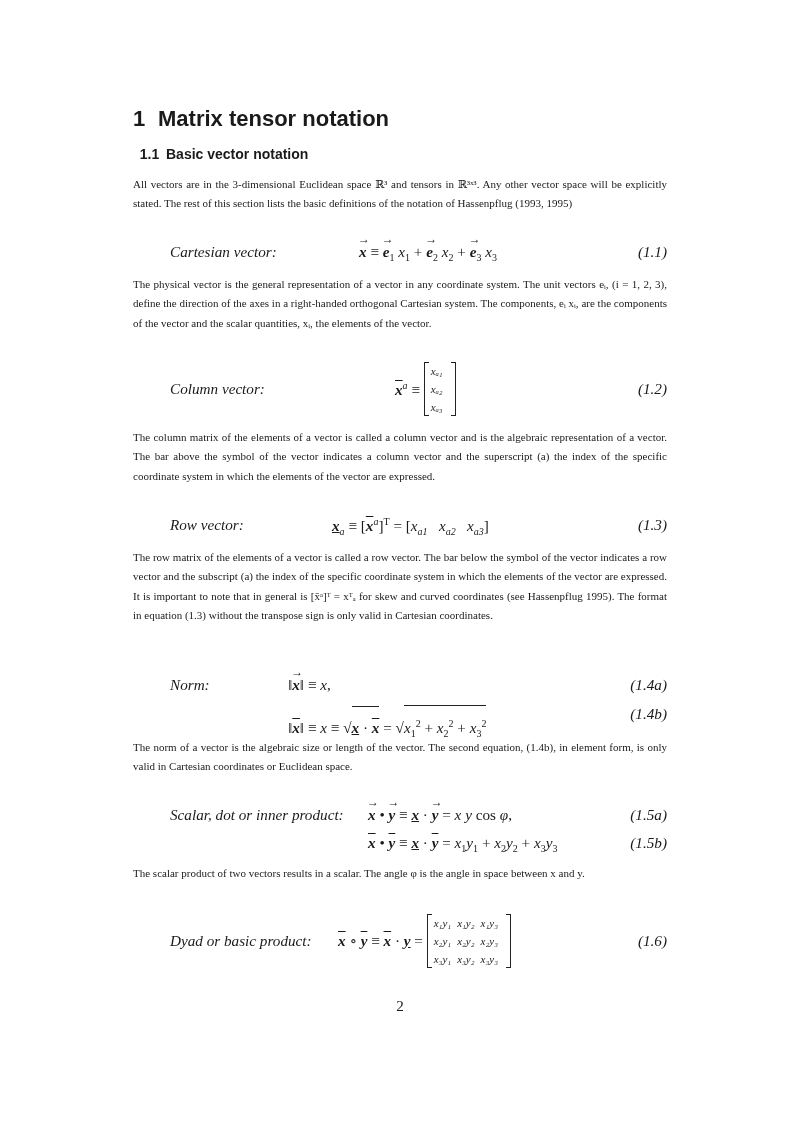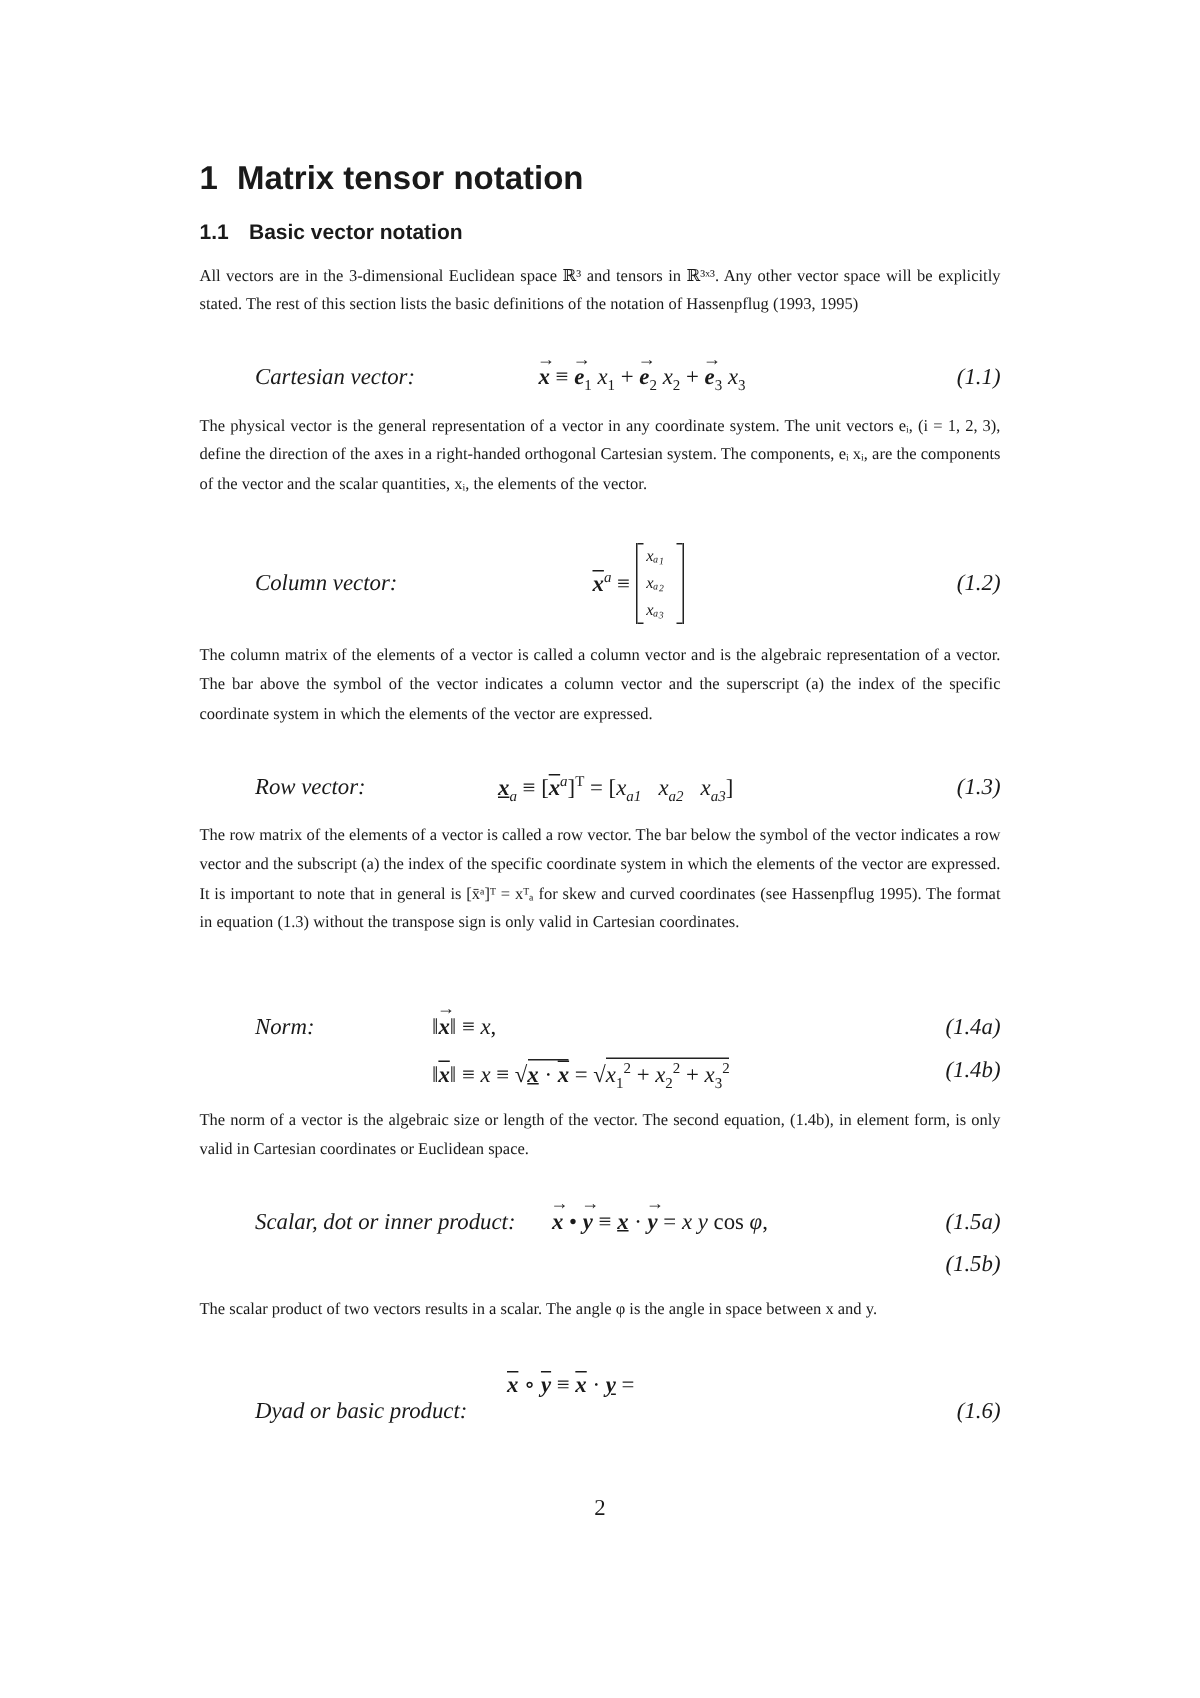--- a/index.html
+++ b/index.html
@@ -4,42 +4,42 @@
 <style>
   html, body { margin: 0; padding: 0; background: #ffffff; }
   body { width: 800px; height: 1132px; position: relative; overflow: hidden;
          font-family: "DejaVu Serif", "Liberation Serif", serif; color: #1a1a1a; }
   .page { position: absolute; left: 133px; top: 0; width: 534px; }
   .h1 { position: absolute; top: 106px; left: 0; font-family: "Liberation Sans", "DejaVu Sans", sans-serif;
         font-weight: bold; font-size: 22px; white-space: nowrap; }
   .h1 .num { display: inline-block; width: 25px; }
   .h2 { position: absolute; top: 146px; left: 0; font-family: "Liberation Sans", "DejaVu Sans", sans-serif;
         font-weight: bold; font-size: 14px; white-space: nowrap; }
-  .h2 .num { display: inline-block; width: 33px; }
+  .h2 .num { display: inline-block; width: 33px; text-align: center; }
   .para { position: absolute; left: 0; width: 534px; font-family: "Liberation Serif", "DejaVu Serif", serif;
           font-size: 11px; line-height: 19.3px; text-align: justify; }
   .eqrow { position: absolute; left: 0; width: 534px; height: 24px; font-family: "Liberation Serif", "DejaVu Serif", serif;
            font-size: 15.2px; }
   .eqlabel { position: absolute; left: 37px; font-style: italic; white-space: nowrap; }
   .eqnum { position: absolute; right: 0; white-space: nowrap; font-style: italic; }
   .eqbody { position: absolute; white-space: nowrap; }
   .v { font-weight: bold; font-style: italic; position: relative; display: inline-block; }
   .arr::before { content: "\2192"; position: absolute; left: -1px; top: -11px; font-size: 12px; font-weight: normal; font-style: normal; }
   .bar { text-decoration: overline; }
   .und { text-decoration: underline; }
   .it { font-style: italic; }
   sub, sup { font-size: 10px; }
   .matrix { display: inline-block; vertical-align: middle; position: relative; padding: 0 6px;
             border-left: 1.3px solid #222; border-right: 1.3px solid #222; }
   .matrix::before, .matrix::after { content: ""; position: absolute; width: 4px; top: 0; bottom: 0;
             border-top: 1.3px solid #222; border-bottom: 1.3px solid #222; }
   .matrix::before { left: 0; } .matrix::after { right: 0; }
   .matrix table { border-collapse: collapse; }
   .matrix td { padding: 0 6px 0 0; font-style: italic; line-height: 18px; font-size: 11px; }
-  .sqrt { display: inline-block; border-top: 1px solid #222; padding-top: 1px; }
+  .sqrt { display: inline-block; border-top: 1px solid #222; padding-top: 12px; }
   .pagenum { position: absolute; top: 997px; left: 0; width: 534px; text-align: center;
              font-family: "Liberation Serif", "DejaVu Serif", serif; font-size: 15.2px; }
 </style>
 </head>
 <body>
 
 <div class="page">
 
   <div class="h1">
     <span class="num">1</span><span>Matrix tensor notation</span>
@@ -115,27 +115,51 @@
 
   <div class="eqrow" style="top:806px">
     <span class="eqlabel">Scalar, dot or inner product:</span>
     <span class="eqbody" style="left:235px">
       <span class="v arr">x</span> • <span class="v arr">y</span> ≡ <span class="v und">x</span> · <span class="v arr">y</span> = <span class="it">x y</span> cos <span class="it">φ</span>,
     </span>
     <span class="eqnum">(1.5a)</span>
   </div>
 
   <div class="eqrow" style="top:834px">
+    <span class="eqbody" style="left:235px">
+      <span class="v bar">x</span> • <span class="v bar">y</span> ≡ <span class="v und">x</span> · <span class="v bar">y</span> = <span class="it">x</span><sub>1</sub><span class="it">y</span><sub>1</sub> + <span class="it">x</span><sub>2</sub><span class="it">y</span><sub>2</sub> + <span class="it">x</span><sub>3</sub><span class="it">y</span><sub>3</sub>
+    </span>
     <span class="eqnum">(1.5b)</span>
   </div>
 
   <div class="para" style="top:864px">The scalar product of two vectors results in a scalar. The angle φ is the angle in space between x and y.</div>
 
   <div class="eqrow" style="top:914px;height:58px">
     <span class="eqlabel" style="top:18px">Dyad or basic product:</span>
     <span class="eqbody" style="left:205px;top:0">
       <span style="vertical-align:middle"><span class="v bar">x</span> ∘ <span class="v bar">y</span> ≡ <span class="v bar">x</span> · <span class="v und">y</span> = </span>
+      <span class="matrix">
+        <table>
+            <tbody>
+          <tr>
+            <td>x₁y₁</td>
+            <td>x₁y₂</td>
+            <td>x₁y₃</td>
+          </tr>
+          <tr>
+            <td>x₂y₁</td>
+            <td>x₂y₂</td>
+            <td>x₂y₃</td>
+          </tr>
+          <tr>
+            <td>x₃y₁</td>
+            <td>x₃y₂</td>
+            <td>x₃y₃</td>
+          </tr>
+        </tbody>
+          </table>
+      </span>
     </span>
     <span class="eqnum" style="top:18px">(1.6)</span>
   </div>
 
   <div class="pagenum">2</div>
 </div>
 
 </body></html>

